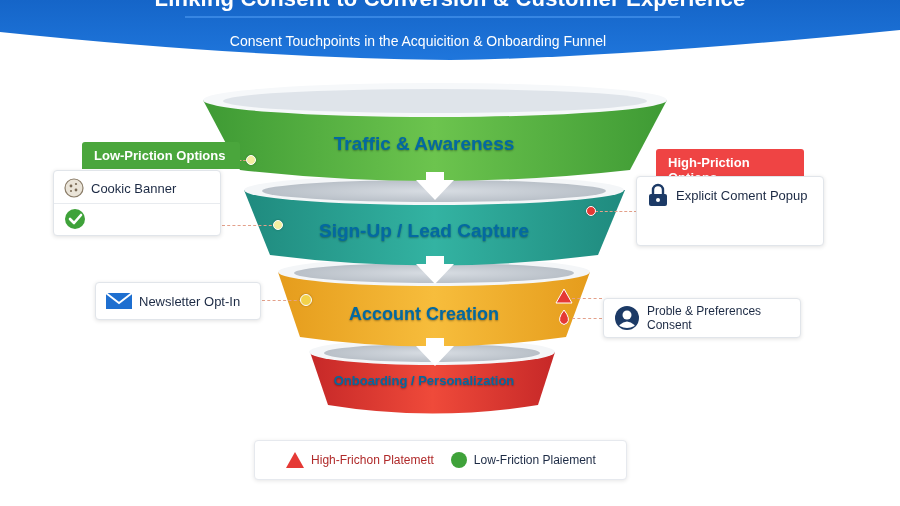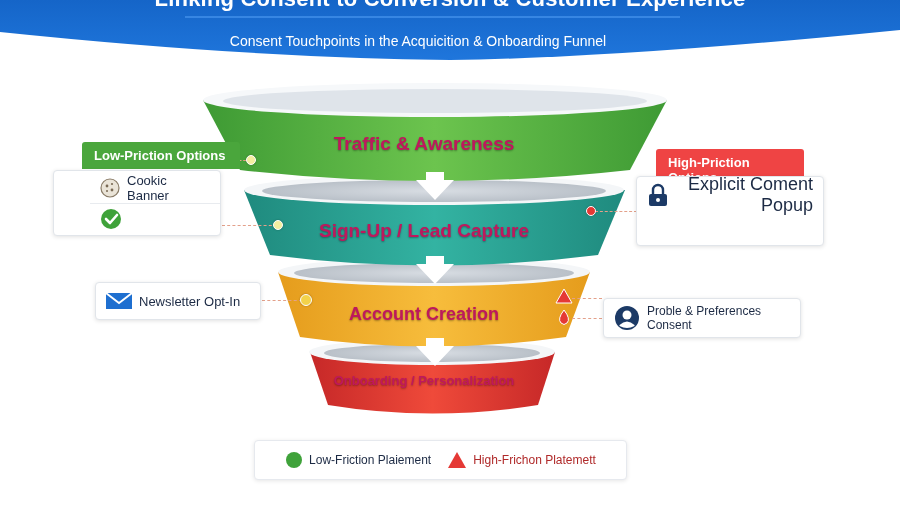--- a/index.html
+++ b/index.html
@@ -7,21 +7,21 @@
   body { font-family: "Liberation Sans", "DejaVu Sans", sans-serif; position: relative; }
 
   .header { position: absolute; left: 0; top: 0; width: 900px; height: 62px; }
   .header svg { position: absolute; left: 0; top: 0; }
   .header-title { position: absolute; left: 0; width: 900px; top: -14px; text-align: center;
     color: #ffffff; font-size: 22px; font-weight: bold; letter-spacing: 0.2px; }
   .header-sub { position: absolute; left: 0; width: 836px; top: 33px; text-align: center;
     color: #ffffff; font-size: 14px; }
 
   .funnel { position: absolute; left: 0; top: 0; width: 900px; height: 506px; }
-  .tier-label { position: absolute; left: 0; width: 848px; text-align: center; color: #be185d;
+  .tier-label { position: absolute; left: 0; width: 848px; text-align: center; color: #0369a1;
     font-weight: bold; text-shadow: 0 1px 2px rgba(0,0,0,0.35); }
 
   .group-header { position: absolute; color: #ffffff; font-weight: bold; font-size: 13px;
     padding: 6px 12px; border-radius: 3px 3px 0 0; margin-left: 29px; }
   .card { position: absolute; background: #ffffff; border: 1px solid #e1e5ea;
     border-radius: 4px; box-shadow: 0 1px 4px rgba(0,0,0,0.12); }
   .row { display: flex; align-items: center; gap: 7px; padding: 0 10px; height: 30px;
     font-size: 13px; color: #1c2a44; }
   .row + .row { border-top: 1px solid #e8ebef; }
   .icon { display: inline-flex; align-items: center; justify-content: center; flex: 0 0 auto; }
@@ -132,21 +132,21 @@
 <div class="dot dot-low" style="left:300px;top:294px;width:12px;height:12px;background:#f3d24a;"></div>
 
 <div class="connector" style="left:572px;top:298px;width:30px;"></div>
 <div class="connector" style="left:572px;top:318px;width:30px;"></div>
 <svg style="position:absolute;left:554px;top:287px;" width="20" height="40">
   <path d="M10,2 L18,16 L2,16 Z" fill="#e53935" stroke="#fff" stroke-width="1"></path>
   <path d="M10,23 Q17,32 13,36 Q10,39 7,36 Q3,32 10,23 Z" fill="#e53935" stroke="#fff" stroke-width="1"></path>
 </svg>
 
 <div class="group-header" style="left:53px;top:142px;width:158px;background:#4aa63c;">Low-Priction Options</div>
-<div class="card" style="left:53px;top:170px;width:168px;height:66px;padding-top:2px;padding-left:36px;">
+<div class="card" style="left:53px;top:170px;width:168px;height:66px;padding-top:2px;">
   <div class="row">
     <span class="icon">
       <svg width="20" height="20">
           <circle cx="10" cy="10" r="9" fill="#eae4d8" stroke="#8a7c68" stroke-width="1.2"></circle>
           <circle cx="7" cy="8" r="1.4" fill="#7a6a55"></circle>
           <circle cx="12" cy="6" r="1.1" fill="#7a6a55"></circle>
           <circle cx="12" cy="12" r="1.4" fill="#7a6a55"></circle>
           <circle cx="7" cy="13" r="1" fill="#7a6a55"></circle>
         </svg>
     </span>
@@ -169,21 +169,21 @@
           <rect x="0" y="1" width="26" height="16" fill="#1e6fd0"></rect>
           <path d="M0,1 L13,11 L26,1" stroke="#ffffff" stroke-width="1.8" fill="none"></path>
         </svg>
     </span>
     <span>Newsletter Opt-In</span>
   </div>
 </div>
 
 <div class="group-header" style="left:627px;top:149px;width:148px;background:#ef4444;">High-Priction Options</div>
 <div class="card" style="left:636px;top:176px;width:188px;height:70px;padding-top:2px;">
-  <div class="row" style="height:32px;font-size:18px;text-align:right;">
+  <div class="row" style="height:32px;font-size:13px;">
     <span class="icon">
       <svg width="22" height="24">
           <path d="M6,11 V7 a5,5 0 0 1 10,0 V11" stroke="#1c3a66" stroke-width="2.4" fill="none"></path>
           <rect x="2" y="11" width="18" height="12" rx="2" fill="#1c3a66"></rect>
           <circle cx="11" cy="17" r="2" fill="#ffffff"></circle>
         </svg>
     </span>
     <span>Explicit Coment Popup</span>
   </div>
 </div>
@@ -197,27 +197,27 @@
           <path d="M5.5,20 Q13,13 20.5,20 L20.5,21 Q13,25 5.5,21 Z" fill="#ffffff"></path>
         </svg>
     </span>
     <span>Proble &amp; Preferences Consent</span>
   </div>
 </div>
 
 <div class="legend">
   <div class="legend-item">
     <span class="icon">
+      <svg width="20" height="18">
+          <path d="M10,1 L19,17 L1,17 Z" fill="#e53935"></path>
+        </svg>
+    </span>
+    <span style="color:#b02a2a;">High-Frichon Platemett</span>
+  </div>
+  <div class="legend-item">
+    <span class="icon">
       <svg width="18" height="18">
           <circle cx="9" cy="9" r="8" fill="#3fa23a"></circle>
         </svg>
     </span>
     <span style="color:#1c2a44;">Low-Friction Plaiement</span>
   </div>
-  <div class="legend-item">
-    <span class="icon">
-      <svg width="20" height="18">
-          <path d="M10,1 L19,17 L1,17 Z" fill="#e53935"></path>
-        </svg>
-    </span>
-    <span style="color:#b02a2a;">High-Frichon Platemett</span>
-  </div>
 </div>
 
 </body></html>

